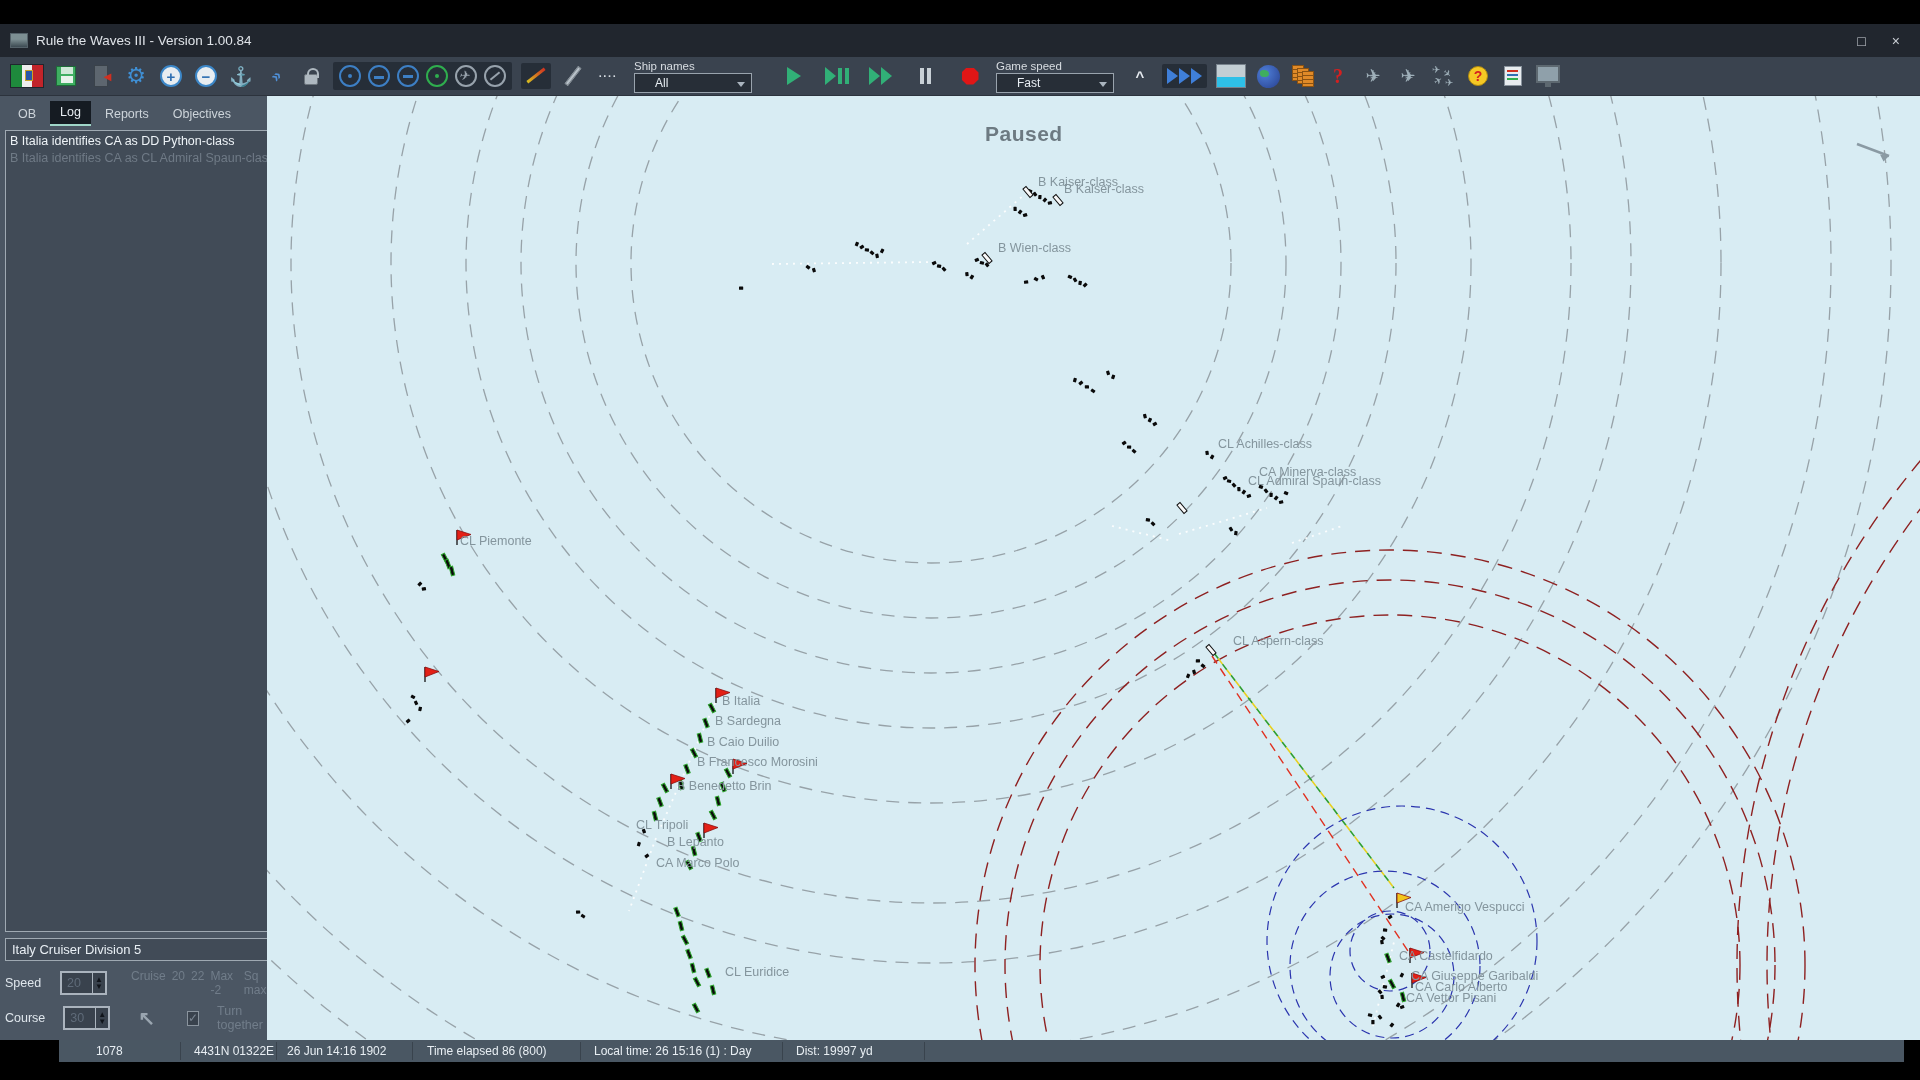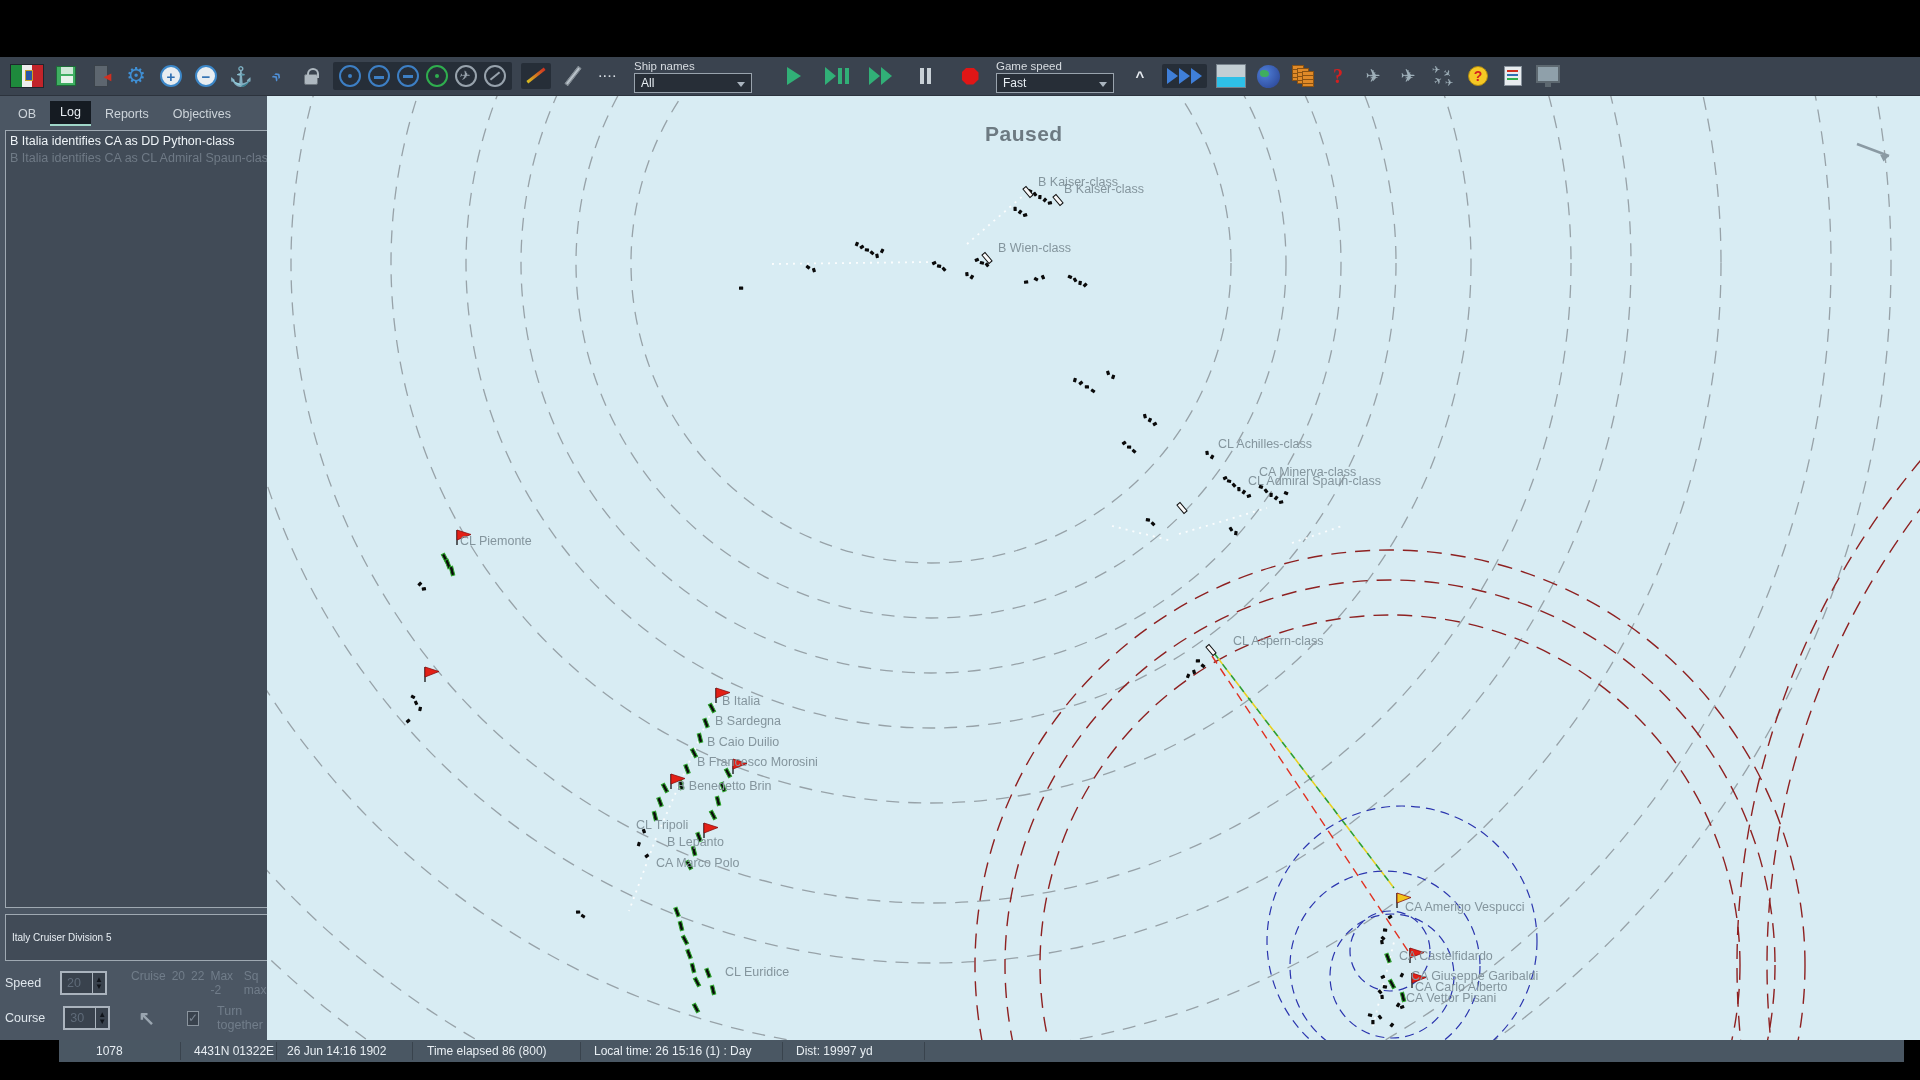--- a/index.html
+++ b/index.html
@@ -41,21 +41,21 @@
   .cbtn .hand{position:absolute;left:4px;top:9px;width:10px;height:3px;background:#3d7fc4;}
   .cbtn .dash{position:absolute;left:4px;top:8px;width:10px;height:2.5px;background:#3d7fc4;}
   .cbtn .needle{position:absolute;left:3px;top:8px;width:12px;height:2px;background:#97a2ac;transform:rotate(-40deg);}
   .cbtn .pl{position:absolute;left:1.5px;top:1px;font-size:13px;}
   .darksq{width:30px;height:26px;background:#262e38;border-radius:2px;position:relative;}
   .darksq .courseline{position:absolute;left:4px;top:11px;width:22px;height:3px;background:linear-gradient(90deg,#d8c020,#d03020);transform:rotate(-38deg);}
   .ruler{width:4px;height:22px;background:#b9c2ca;transform:rotate(38deg);border:1px solid #7d868e;}
   .dots4{color:#d8dee4;font-size:11px;letter-spacing:1px;font-weight:bold;}
   .dd-group{display:flex;flex-direction:column;justify-content:center;margin:0 4px;}
   .dd-label{color:#d8dde2;font-size:11.5px;margin-bottom:1px;}
-  .dropdown{width:118px;height:20px;background:#272e37;border:1px solid #99a3ad;display:flex;align-items:center;padding:0 6px;color:#e8eef3;font-size:12px;position:relative;}
+  .dropdown{width:118px;height:20px;background:#272e37;border:1px solid #99a3ad;display:flex;align-items:center;padding:0 20px;color:#e8eef3;font-size:12px;position:relative;}
   .dropdown .chev{position:absolute;right:6px;top:8px;width:0;height:0;border-left:4px solid transparent;border-right:4px solid transparent;border-top:5px solid #aab4be;}
   .play{width:0;height:0;border-top:9px solid transparent;border-bottom:9px solid transparent;border-left:14px solid #31b077;}
   .bars{display:flex;gap:3px;}
   .bars i{width:4px;height:16px;background:#31b077;display:block;}
   .bars.gray i{background:#c8d0d6;}
   .stop{width:17px;height:17px;background:#e01616;clip-path:polygon(30% 0,70% 0,100% 30%,100% 70%,70% 100%,30% 100%,0 70%,0 30%);}
   .chev-up{color:#e6ebf0;font-size:15px;font-weight:bold;}
   .triple{display:flex;align-items:center;gap:1px;background:#262e38;padding:4px 5px;border-radius:2px;}
   .triple i{width:0;height:0;border-top:8px solid transparent;border-bottom:8px solid transparent;border-left:11px solid #3f7fd9;display:block;}
   .weather{width:30px;height:24px;border:1px solid #77828c;background:linear-gradient(#c3ced4 55%,#2ec0e8 55%);}
@@ -77,21 +77,21 @@
 
   
   #sidebar{position:absolute;left:0;top:96px;width:280px;height:944px;background:#4b5663;display:flex;flex-direction:column;border-right:1px solid #2a2f36;}
   #tabs{display:flex;gap:4px;padding:5px 8px 0 8px;align-items:flex-end;}
   .tab{color:#cdd4da;font-size:12.5px;padding:4px 10px 5px 10px;}
   .tab.active{background:#151b22;border-bottom:2px solid #9fd6c8;color:#e8eef3;}
   #logbox{flex:1;margin:4px 5px 6px 5px;border:1px solid #9fa9b2;background:#414b57;padding:2px 4px;overflow:hidden;}
   .log-entry{font-size:12.5px;line-height:17px;color:#eef3f7;white-space:nowrap;}
   .log-entry.dim{color:#6f7a86;}
   #division-panel{padding:0 5px 8px 5px;}
-  #division-title-box{border:1px solid #9fa9b2;background:#414b57;padding:17px 6px;color:#e9eff4;font-size:10px;margin-bottom:8px;}
+  #division-title-box{border:1px solid #9fa9b2;background:#414b57;padding:3px 6px;color:#e9eff4;font-size:13px;margin-bottom:8px;}
   .ctrl-row{display:flex;align-items:center;gap:18px;margin-top:7px;color:#dfe6ec;font-size:12.5px;}
   .ctrl-label{width:42px;}
   .spinner{display:flex;border:2px solid #aab3bd;background:#39424d;height:24px;align-items:stretch;}
   .spin-val{width:30px;color:#5f6b79;font-size:12.5px;display:flex;align-items:center;padding-left:5px;}
   .spin-arrows{display:flex;flex-direction:column;justify-content:center;border-left:1px solid #aab3bd;padding:0 2px;color:#10141a;font-size:8px;line-height:7px;}
   .dimbtn{color:#717d8a;font-size:12px;margin-left:6px;}
   .nw-arrow{color:#9aa5b0;font-size:20px;font-weight:bold;margin-left:10px;}
   .checkbox{width:15px;height:15px;border:1px solid #8a949e;background:#39424d;color:#7a8591;font-size:12px;display:flex;align-items:center;justify-content:center;margin-left:14px;}
   .turn-label{color:#717d8a;}
   .crosshair{width:20px;height:20px;border:2px solid #d42020;border-radius:50%;position:relative;margin-left:auto;margin-right:4px;}
@@ -109,20 +109,28 @@
   
   #statusbar{position:absolute;left:59px;top:1040px;width:1845px;height:22px;background:#4a5763;color:#e8eef3;font-size:12px;}
   #statusbar span{position:absolute;top:4px;white-space:nowrap;}
   #statusbar .sep{position:absolute;top:2px;width:1px;height:18px;background:#39434d;}
 </style>
 </head>
 <body>
 
 <div id="screen">
 
+  <div id="titlebar">
+    <div id="app-icon"></div>
+    <div id="title-text">Rule the Waves III - Version 1.00.84</div>
+    <div id="win-buttons">
+      <span class="win-btn">□</span>
+      <span class="win-btn">×</span>
+    </div>
+  </div>
 
   <div id="toolbar">
     <div class="tbtn">
         <div id="flag-italy">
           <i class="g"></i>
           <i class="w"></i>
           <i class="r"></i>
         </div>
       </div>
     <div class="tbtn">

